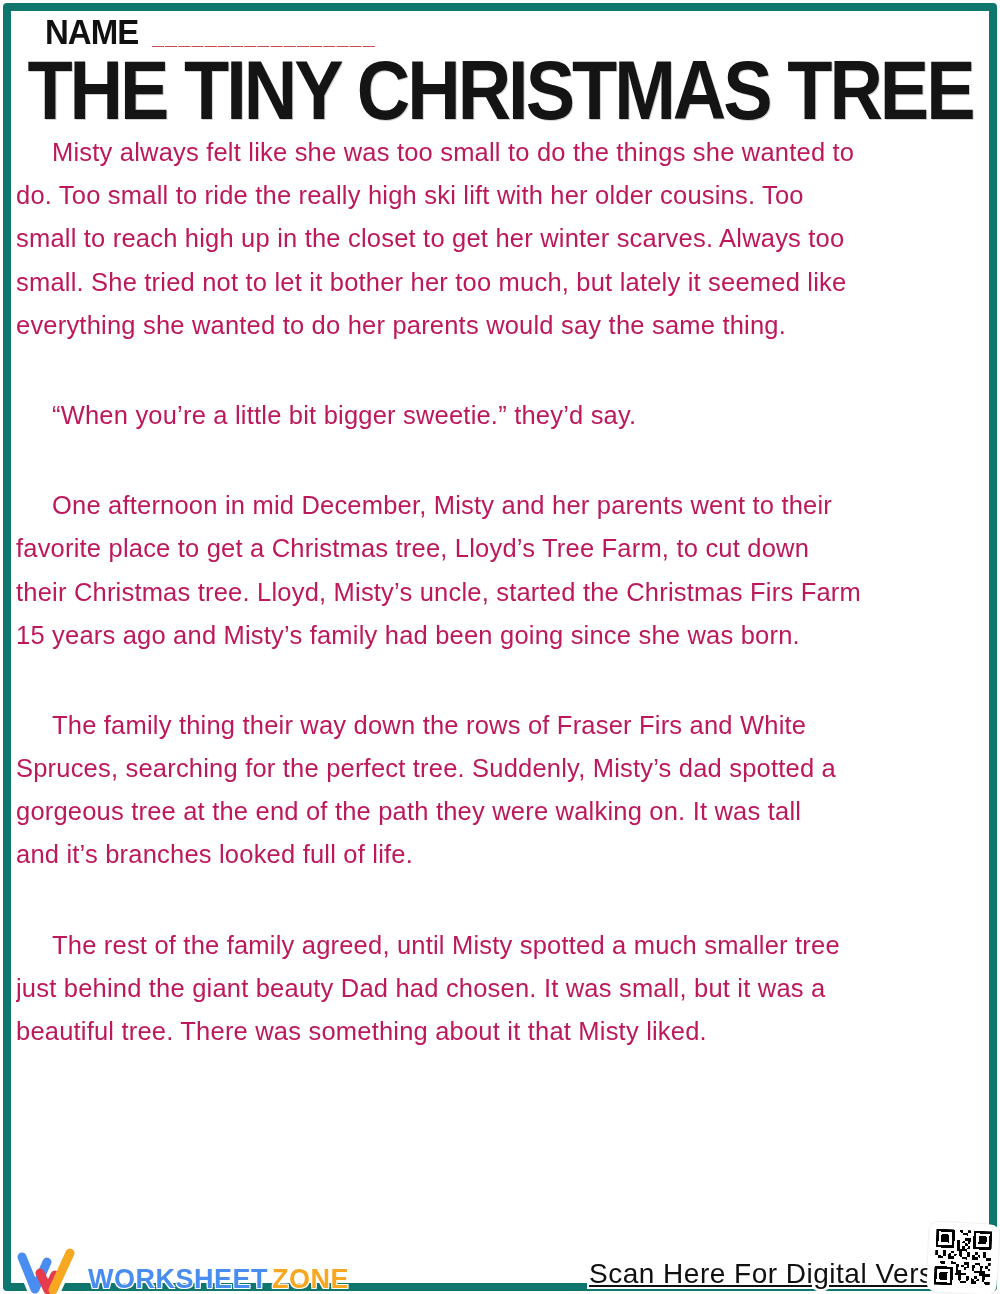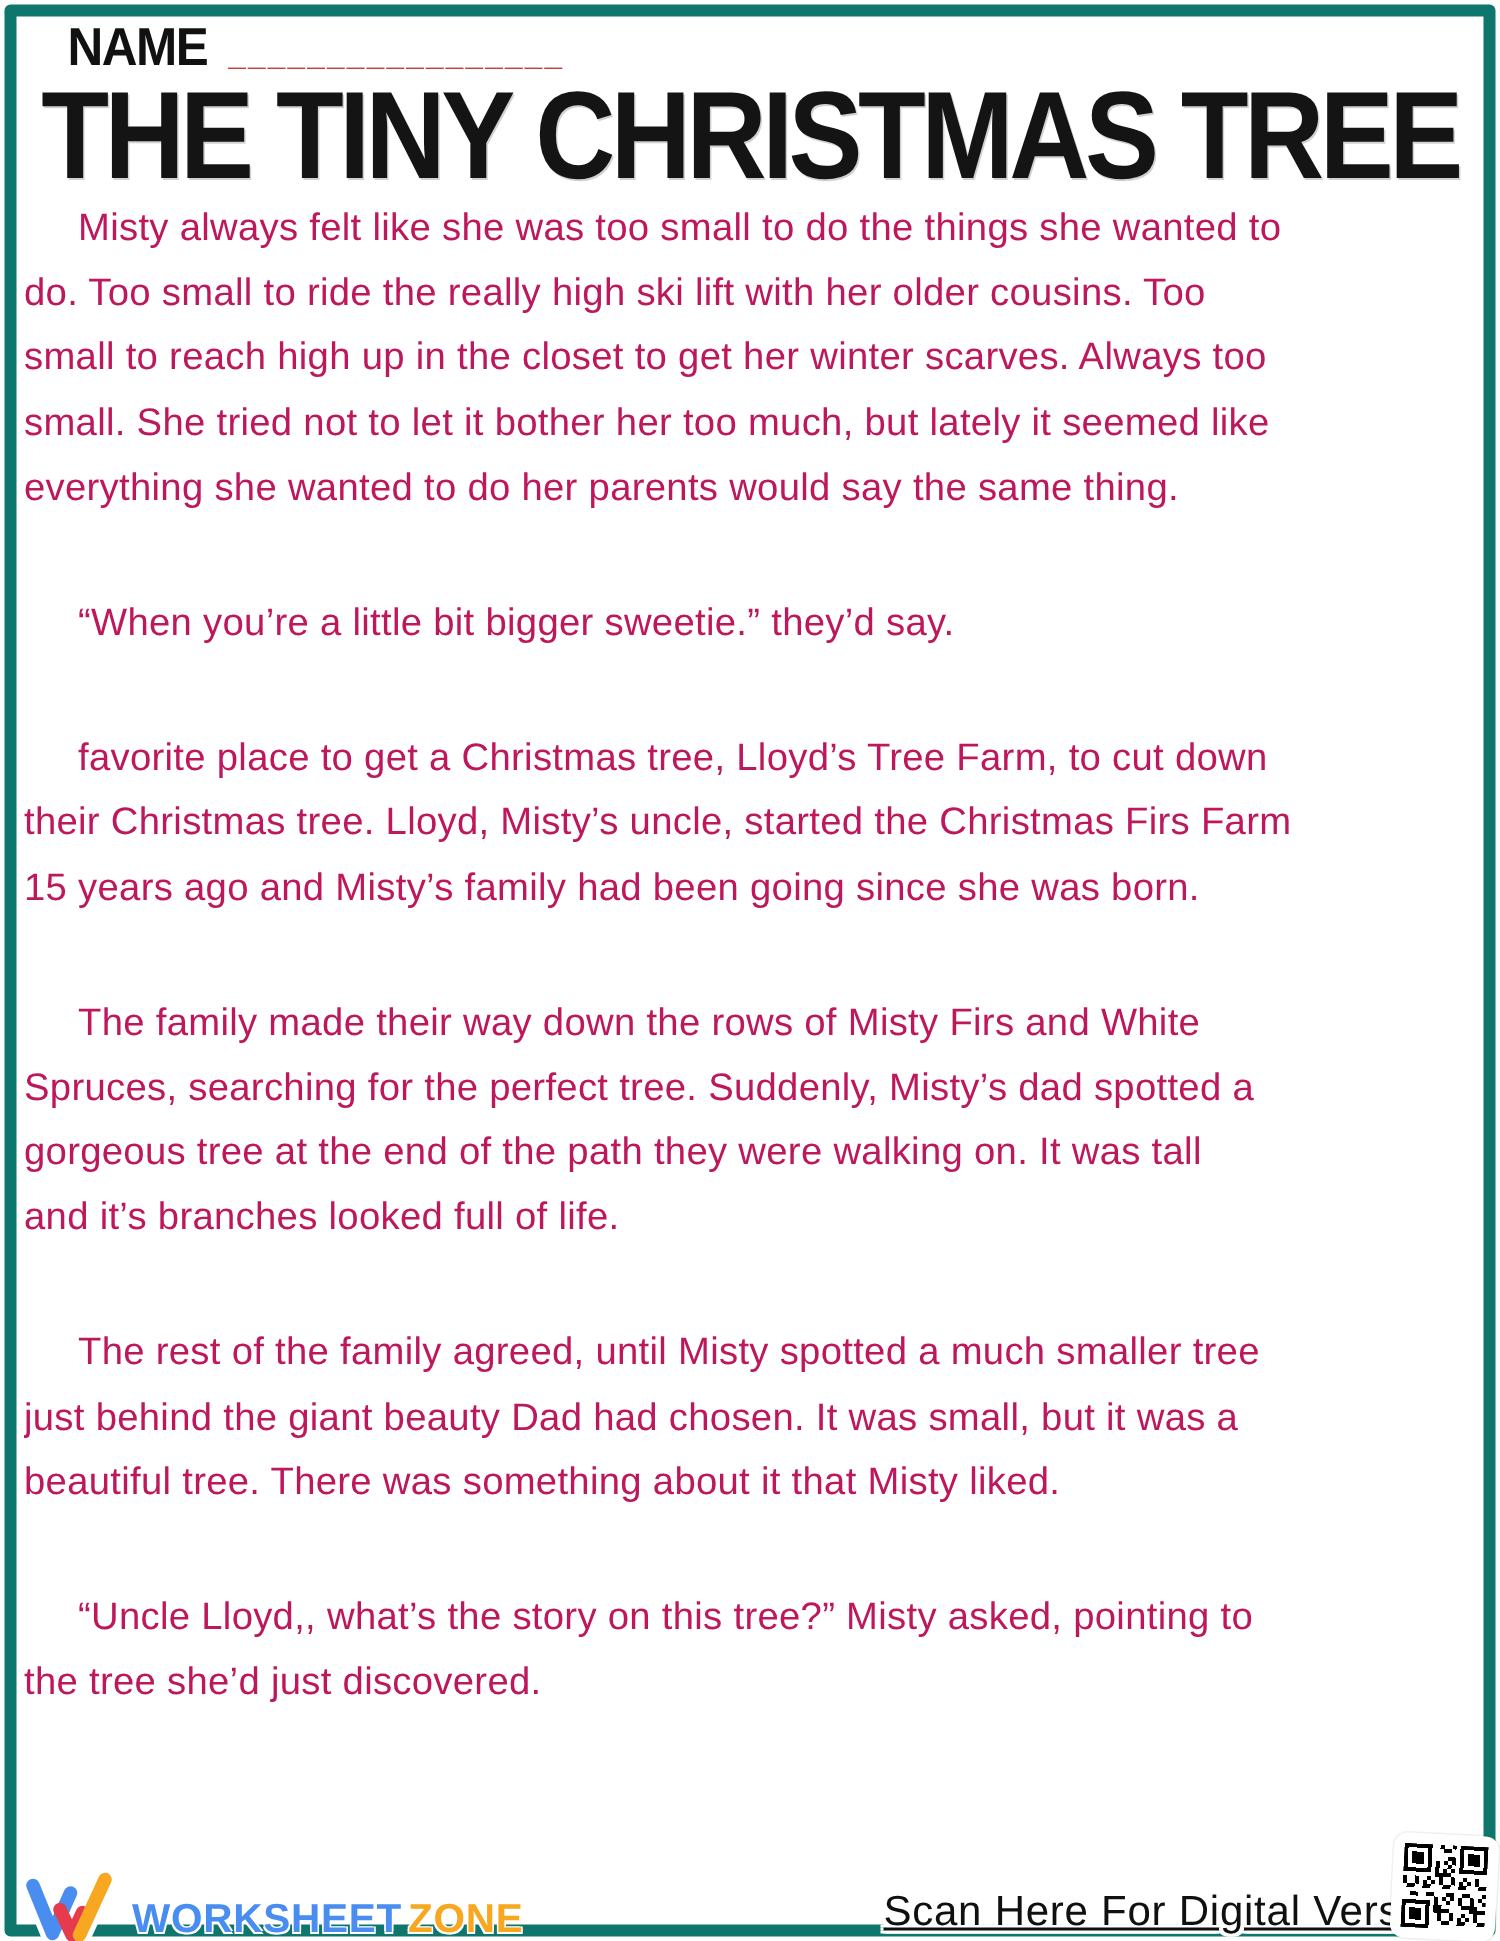--- a/index.html
+++ b/index.html
@@ -46,38 +46,35 @@
         <div class="line">Misty always felt like she was too small to do the things she wanted to</div>
         <div class="line">do. Too small to ride the really high ski lift with her older cousins. Too</div>
         <div class="line">small to reach high up in the closet to get her winter scarves. Always too</div>
         <div class="line">small. She tried not to let it bother her too much, but lately it seemed like</div>
         <div class="line">everything she wanted to do her parents would say the same thing.</div>
       </div>
       <div class="para">
         <div class="line">“When you’re a little bit bigger sweetie.” they’d say.</div>
       </div>
       <div class="para">
+        <div class="line">One afternoon in mid December, Misty and her parents went to their</div>
         <div class="line">favorite place to get a Christmas tree, Lloyd’s Tree Farm, to cut down</div>
         <div class="line">their Christmas tree. Lloyd, Misty’s uncle, started the Christmas Firs Farm</div>
         <div class="line">15 years ago and Misty’s family had been going since she was born.</div>
       </div>
       <div class="para">
-        <div class="line">The family made their way down the rows of Misty Firs and White</div>
+        <div class="line">The family thing their way down the rows of Fraser Firs and White</div>
         <div class="line">Spruces, searching for the perfect tree. Suddenly, Misty’s dad spotted a</div>
         <div class="line">gorgeous tree at the end of the path they were walking on. It was tall</div>
         <div class="line">and it’s branches looked full of life.</div>
       </div>
       <div class="para">
         <div class="line">The rest of the family agreed, until Misty spotted a much smaller tree</div>
         <div class="line">just behind the giant beauty Dad had chosen. It was small, but it was a</div>
         <div class="line">beautiful tree. There was something about it that Misty liked.</div>
-      </div>
-      <div class="para">
-        <div class="line">“Uncle Lloyd,, what’s the story on this tree?” Misty asked, pointing to</div>
-        <div class="line">the tree she’d just discovered.</div>
       </div>
     </div>
 
   <div class="brand">
     <svg width="64" height="50" viewBox="0 0 64 50">
       <g fill="none" stroke-linecap="round" stroke-linejoin="round">
         <path d="M8 12 L21 44 L33 17" stroke="#ffffff" stroke-width="16"></path>
         <path d="M26 28 L34 45 L41 30" stroke="#ffffff" stroke-width="16"></path>
         <path d="M39 45 L56 8" stroke="#ffffff" stroke-width="16"></path>
         <path d="M8 12 L21 44 L33 17" stroke="#4a8df0" stroke-width="9"></path>

